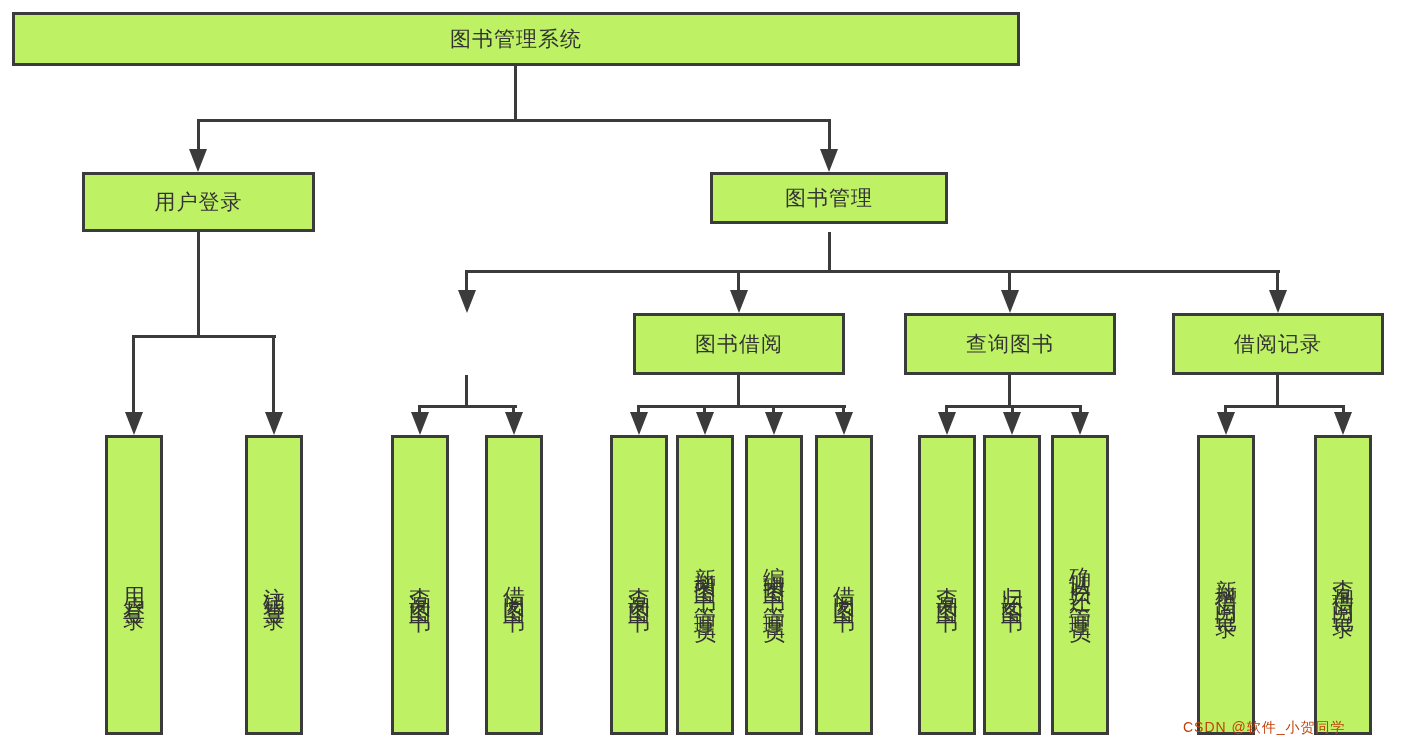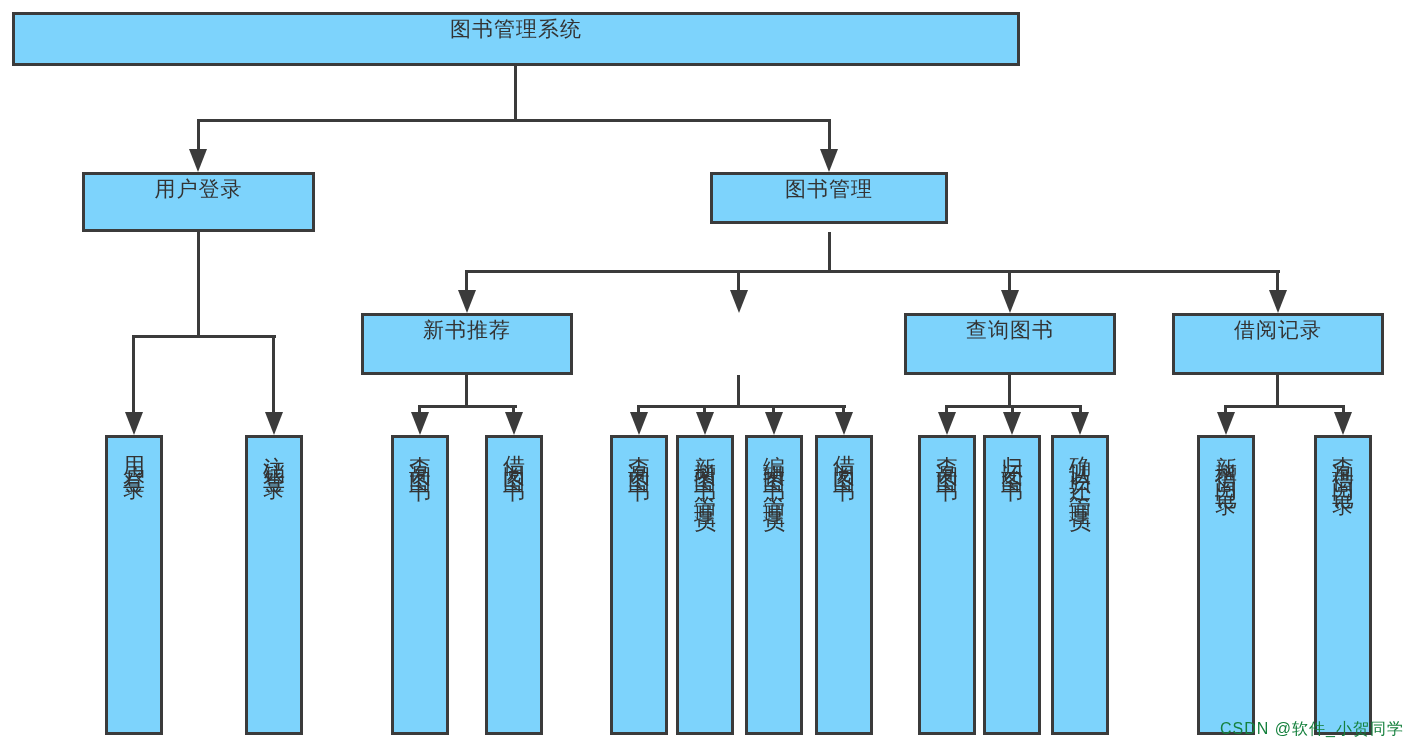--- a/index.html
+++ b/index.html
@@ -1,37 +1,37 @@
 <!DOCTYPE html>
 <html><head>
 <meta charset="utf-8">
 <style>
   html,body{margin:0;padding:0;background:#ffffff;}
   .canvas{
     position:relative;width:1405px;height:747px;background:#ffffff;
     font-family:"Liberation Sans","DejaVu Sans",sans-serif;overflow:hidden;
   }
   .node{
-    position:absolute;box-sizing:border-box;border:3px solid #3b3b3b;background:#7dd3fc;
-    display:flex;align-items:flex-start;justify-content:center;
+    position:absolute;box-sizing:border-box;border:3px solid #3b3b3b;background:#bef264;
+    display:flex;align-items:center;justify-content:center;
     color:#333333;font-size:21px;letter-spacing:1px;z-index:2;
   }
   .leaf .vtext{
     writing-mode:vertical-rl;text-orientation:mixed;
     font-size:22px;letter-spacing:8px;line-height:1.1;color:#333333;
   }
   .line{position:absolute;background:#3b3b3b;z-index:1;}
   .arrow{
     position:absolute;width:0;height:0;z-index:1;
     border-left:9px solid transparent;border-right:9px solid transparent;
     border-top:23px solid #3b3b3b;
   }
   .watermark{
     position:absolute;left:1183px;top:719px;z-index:6;
-    font-size:16px;color:#15803d;letter-spacing:1px;white-space:nowrap;margin-left:37px;
+    font-size:14px;color:#c2410c;letter-spacing:1px;white-space:nowrap;
   }
 </style>
 </head>
 <body>
 
 <div class="canvas">
 
   <div class="node" style="left:12px;top:12px;width:1008px;height:54px">
     <span>图书管理系统</span>
   </div>
@@ -61,22 +61,22 @@
   <div class="line" style="left:465px;top:270px;width:815px;height:3px"></div>
   <div class="line" style="left:465px;top:270px;width:3px;height:22px"></div>
   <div class="arrow" style="left:458px;top:290px"></div>
   <div class="line" style="left:737px;top:270px;width:3px;height:22px"></div>
   <div class="arrow" style="left:730px;top:290px"></div>
   <div class="line" style="left:1008px;top:270px;width:3px;height:22px"></div>
   <div class="arrow" style="left:1001px;top:290px"></div>
   <div class="line" style="left:1276px;top:270px;width:3px;height:22px"></div>
   <div class="arrow" style="left:1269px;top:290px"></div>
 
-  <div class="node" style="left:361px;top:313px;width:212px;height:62px">
-    <span>新书推荐</span>
+  <div class="node" style="left:633px;top:313px;width:212px;height:62px">
+    <span>图书借阅</span>
   </div>
   <div class="node" style="left:904px;top:313px;width:212px;height:62px">
     <span>查询图书</span>
   </div>
   <div class="node" style="left:1172px;top:313px;width:212px;height:62px">
     <span>借阅记录</span>
   </div>
 
   <div class="line" style="left:465px;top:375px;width:3px;height:32px"></div>
   <div class="line" style="left:418px;top:405px;width:99px;height:3px"></div>

